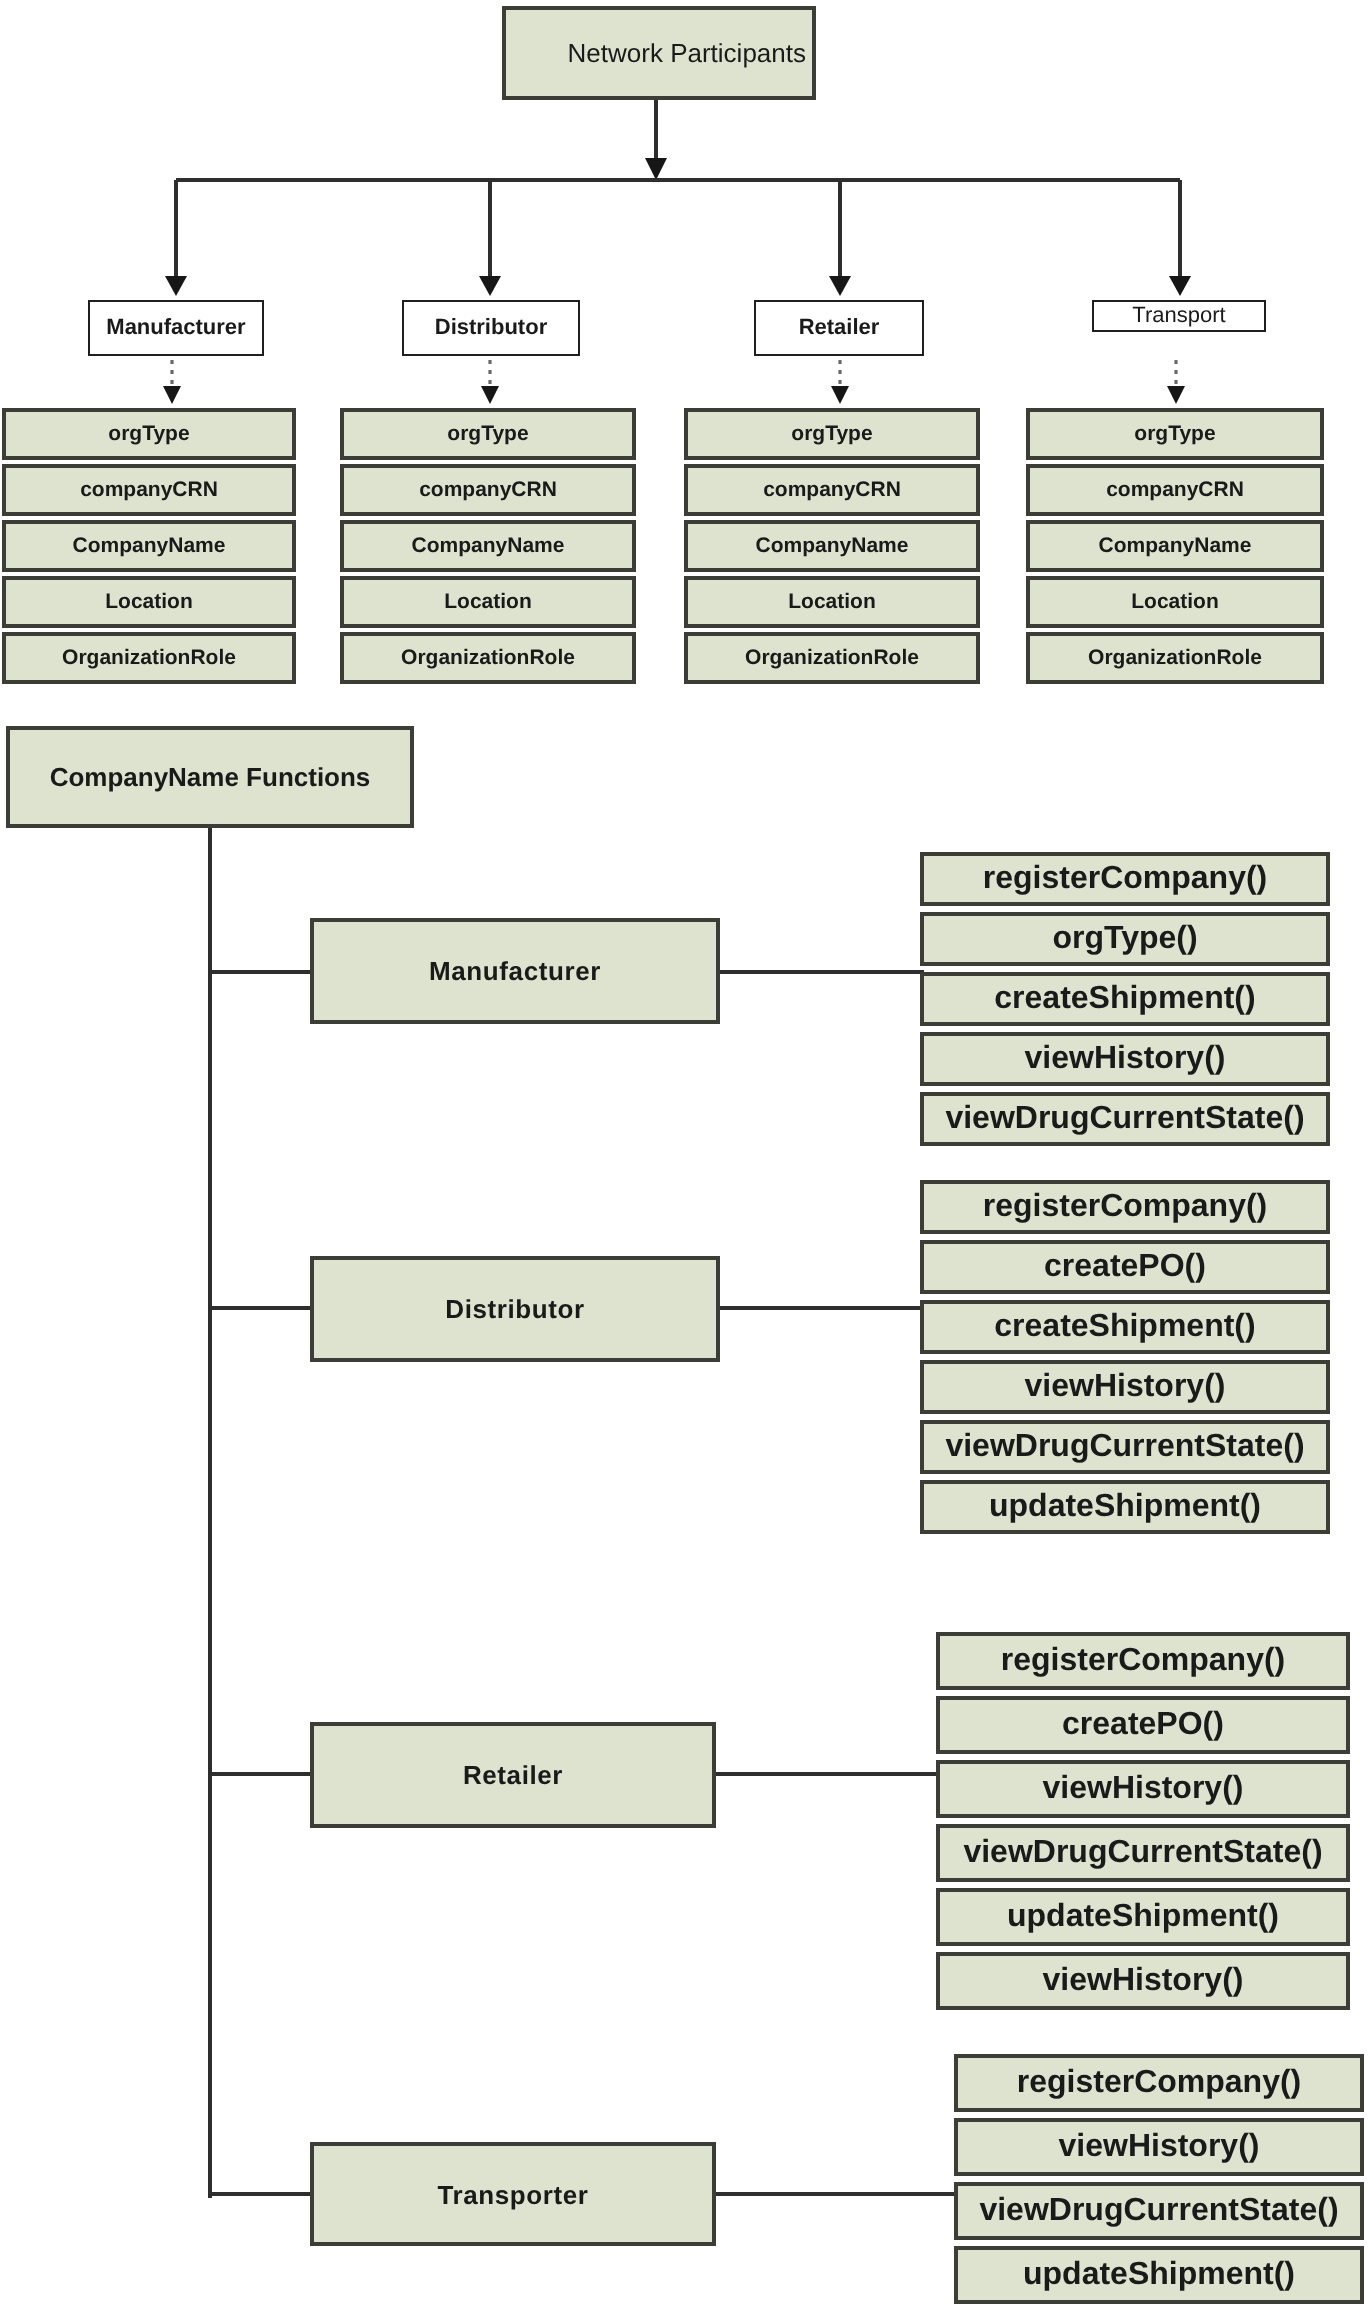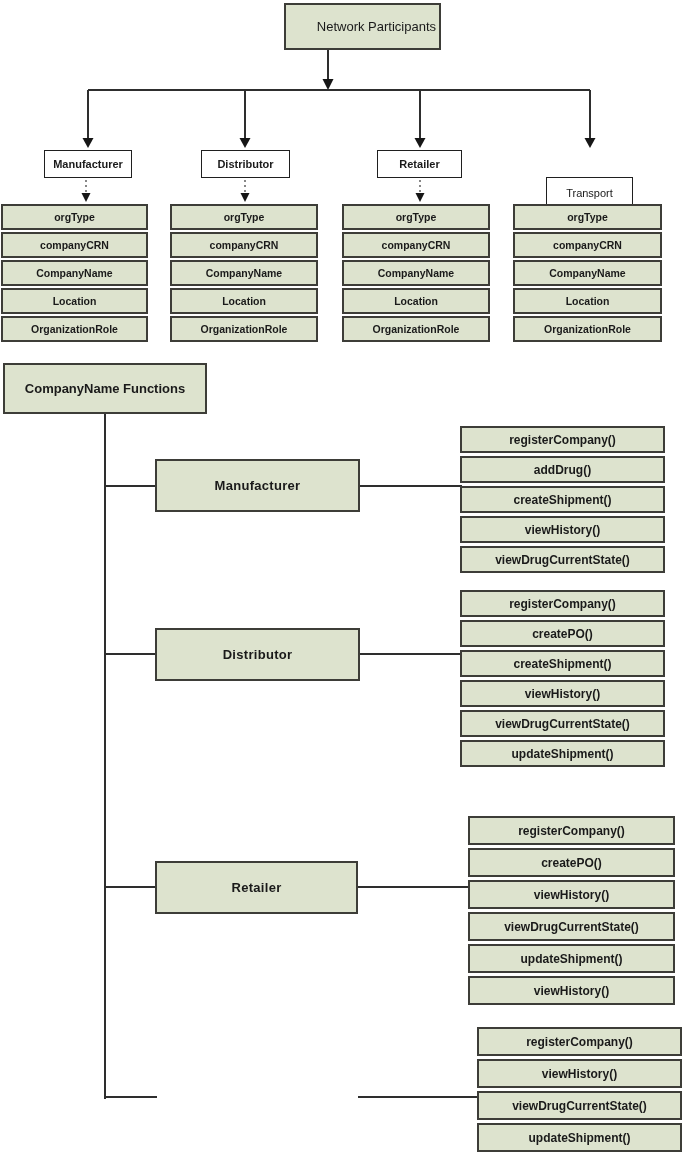--- a/index.html
+++ b/index.html
@@ -11,30 +11,30 @@
   svg.wires line.dotted { stroke:var(--dotted-line,#6a6a6a); stroke-width:1.6; stroke-dasharray:2 3; }
   svg.wires polygon { fill:#161616; }
 
   .gbox { position:absolute; z-index:1; display:flex; align-items:center; justify-content:center;
           background:var(--box-fill,#dde3ce); border:2px solid var(--box-border,#3d3d38); }
   .wbox { position:absolute; z-index:1; display:flex; align-items:center; justify-content:center;
           background:var(--header-fill,#ffffff); border:1.5px solid #1f1f1f;
           font-size:11px; font-weight:700; }
   .wbox.regular { font-weight:400; }
 
-  .title-box   { font-size:13px; font-weight:400; justify-content:flex-end; padding-right:3px;margin-left:33px; }
+  .title-box   { font-size:13px; font-weight:400; justify-content:flex-end; padding-right:3px; }
   .section-box { font-size:13px; font-weight:700; }
   .role-box    { font-size:13px; font-weight:700; letter-spacing:.3px; }
 
   .stack { position:absolute; z-index:1; display:flex; flex-direction:column; gap:2px; }
   .stack .cell { display:flex; align-items:center; justify-content:center;
                  background:var(--box-fill,#dde3ce); border:2px solid var(--box-border,#3d3d38);
                  font-size:10.5px; font-weight:700; height:26px; }
   .fstack { gap:3px; }
-  .fstack .cell { font-size:12px; height:27px; }
+  .fstack .cell { font-size:16px; height:27px; }
   .fstack.tall .cell { height:29px; }
 </style>
 </head>
 <body>
 
 <div class="canvas">
 
   <svg class="wires" width="685" height="1152" aria-hidden="true">
 
     <line x1="328" y1="50" x2="328" y2="80"></line>
@@ -70,21 +70,21 @@
     <line x1="360" y1="654" x2="462" y2="654"></line>
     <line x1="358" y1="887" x2="470" y2="887"></line>
     <line x1="358" y1="1097" x2="479" y2="1097"></line>
   </svg>
 
   <div class="gbox title-box" style="left:251px; top:3px; width:157px; height:47px;">Network Participants</div>
 
   <div class="wbox" style="left:44px; top:150px; width:88px; height:28px;">Manufacturer</div>
   <div class="wbox" style="left:201px; top:150px; width:89px; height:28px;">Distributor</div>
   <div class="wbox" style="left:377px; top:150px; width:85px; height:28px;">Retailer</div>
-  <div class="wbox regular" style="left:546px; top:150px; width:87px; height:32px;margin-top:27px;">Transport</div>
+  <div class="wbox regular" style="left:546px; top:150px; width:87px; height:16px;">Transport</div>
 
   <div class="stack" style="left:1px; top:204px; width:147px;">
     <div class="cell">orgType</div>
     <div class="cell">companyCRN</div>
     <div class="cell">CompanyName</div>
     <div class="cell">Location</div>
     <div class="cell">OrganizationRole</div>
   </div>
   <div class="stack" style="left:170px; top:204px; width:148px;">
     <div class="cell">orgType</div>
@@ -106,21 +106,21 @@
     <div class="cell">CompanyName</div>
     <div class="cell">Location</div>
     <div class="cell">OrganizationRole</div>
   </div>
 
   <div class="gbox section-box" style="left:3px; top:363px; width:204px; height:51px;">CompanyName Functions</div>
 
   <div class="gbox role-box" style="left:155px; top:459px; width:205px; height:53px;">Manufacturer</div>
   <div class="stack fstack" style="left:460px; top:426px; width:205px;">
     <div class="cell">registerCompany()</div>
-    <div class="cell">addDrug()</div>
+    <div class="cell">orgType()</div>
     <div class="cell">createShipment()</div>
     <div class="cell">viewHistory()</div>
     <div class="cell">viewDrugCurrentState()</div>
   </div>
 
   <div class="gbox role-box" style="left:155px; top:628px; width:205px; height:53px;">Distributor</div>
   <div class="stack fstack" style="left:460px; top:590px; width:205px;">
     <div class="cell">registerCompany()</div>
     <div class="cell">createPO()</div>
     <div class="cell">createShipment()</div>
@@ -132,20 +132,21 @@
   <div class="gbox role-box" style="left:155px; top:861px; width:203px; height:53px;">Retailer</div>
   <div class="stack fstack tall" style="left:468px; top:816px; width:207px;">
     <div class="cell">registerCompany()</div>
     <div class="cell">createPO()</div>
     <div class="cell">viewHistory()</div>
     <div class="cell">viewDrugCurrentState()</div>
     <div class="cell">updateShipment()</div>
     <div class="cell">viewHistory()</div>
   </div>
 
+  <div class="gbox role-box" style="left:155px; top:1071px; width:203px; height:52px;">Transporter</div>
   <div class="stack fstack tall" style="left:477px; top:1027px; width:205px;">
     <div class="cell">registerCompany()</div>
     <div class="cell">viewHistory()</div>
     <div class="cell">viewDrugCurrentState()</div>
     <div class="cell">updateShipment()</div>
   </div>
 
 </div>
 
 </body></html>

